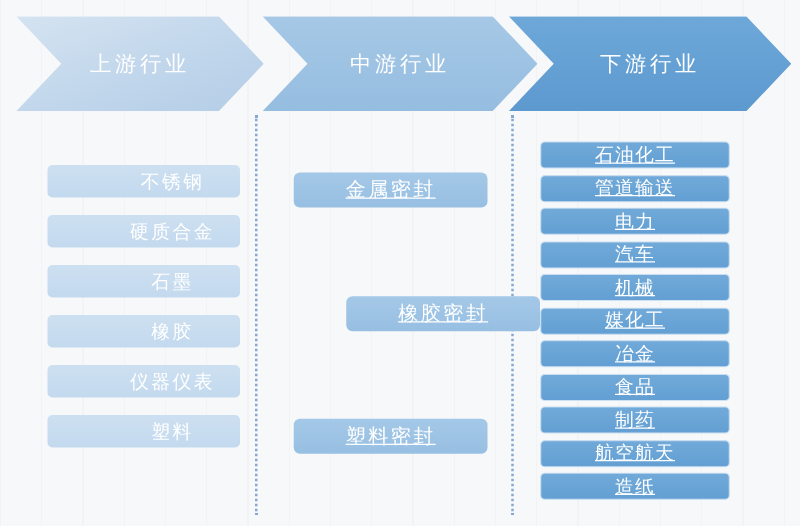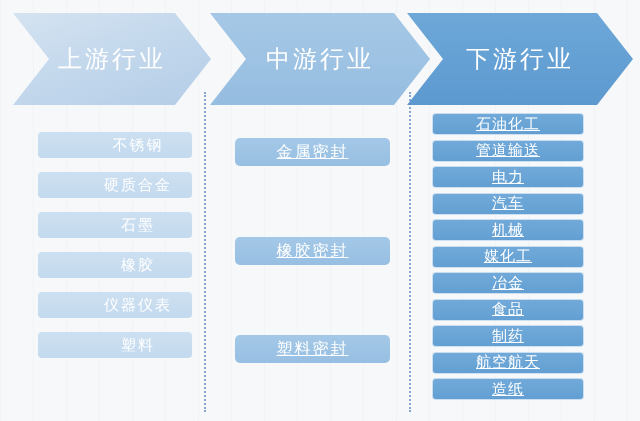--- a/index.html
+++ b/index.html
@@ -15,26 +15,26 @@
     background-image: repeating-linear-gradient(90deg,
       rgba(190,198,206,0.10) 0px, rgba(190,198,206,0.10) 1px,
       transparent 1px, transparent 33px);
     font-family: "Liberation Sans", sans-serif;
   }
 
   
   .arrow {
     position: absolute;
     top: 13px;
-    height: 92px;
+    height: 76px;
     display: flex;
     align-items: center;
     justify-content: center;
     color: #ffffff;
-    font-size: 24px;
+    font-size: 17px;
     letter-spacing: 3px;
     clip-path: polygon(0 0, calc(100% - 36px) 0, 100% 50%, calc(100% - 36px) 100%, 0 100%, 36px 50%);
     text-align: center;
   }
   .arrow-1 { left: 13px;  width: 198px; background: linear-gradient(160deg, #d4e3f1 0%, #bcd3ea 70%, #b4cde6 100%); }
   .arrow-2 { left: 210px; width: 220px; background: linear-gradient(180deg, #a6c8e6 0%, #95bde0 100%); }
   .arrow-3 { left: 407px; width: 226px; background: linear-gradient(180deg, #6ea8d9 0%, #5c99cf 100%); }
 
   
   .separator {
@@ -82,21 +82,21 @@
     left: 235px;
     width: 155px;
     height: 28px;
     border-radius: 5px;
     background: linear-gradient(180deg, #a4c8e7 0%, #97bfe2 100%);
     font-size: 16px;
     letter-spacing: 2px;
     text-decoration: underline;
   }
   .mid-1 { top: 138px; }
-  .mid-2 { top: 237px; }
+  .mid-2 { top: 237px; margin-left: 42px; }
   .mid-3 { top: 335px; }
 
   
   .col-downstream {
     position: absolute;
     left: 432px;
     top: 113px;
     width: 152px;
     display: flex;
     flex-direction: column;

